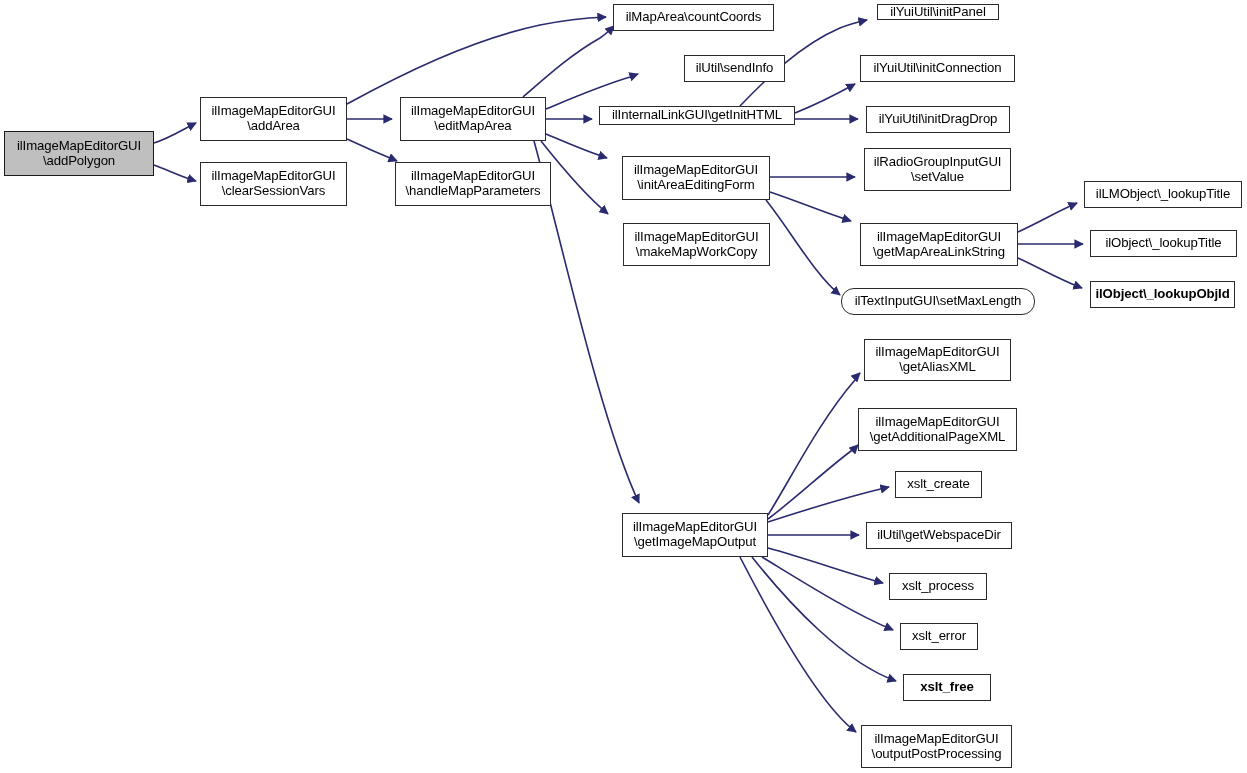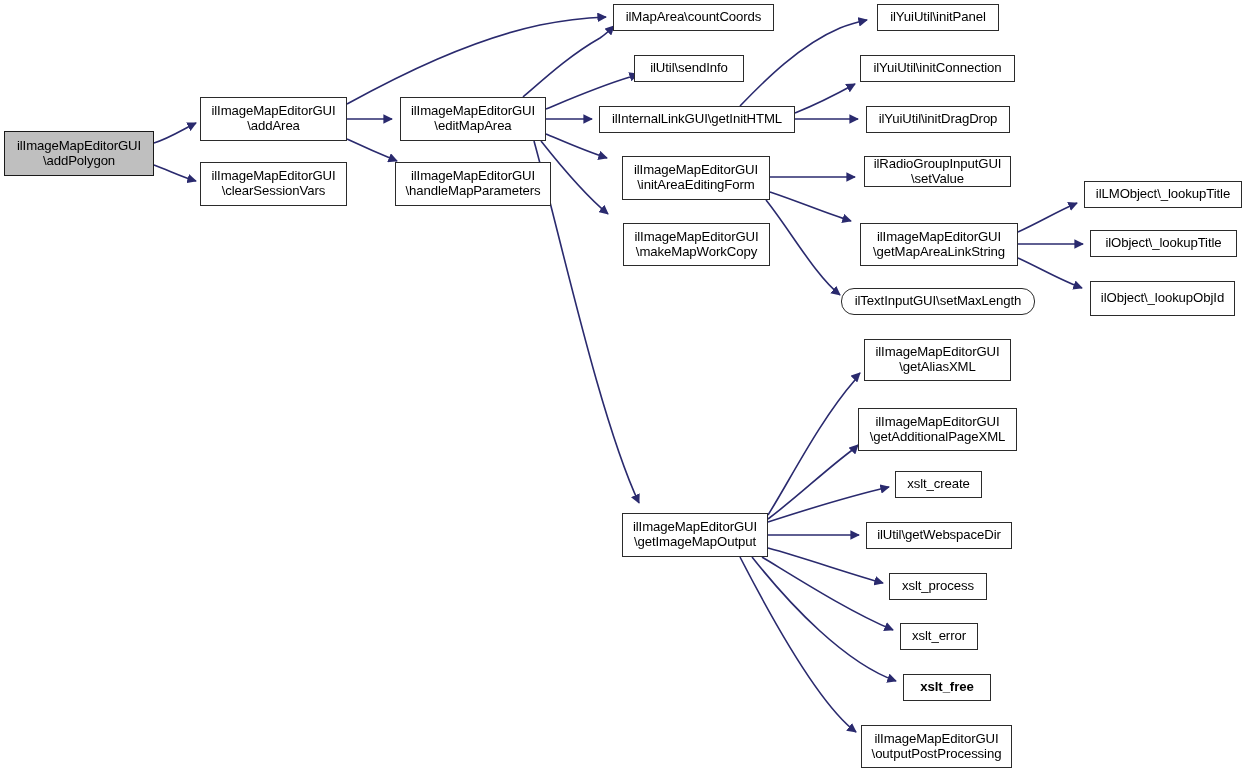--- a/index.html
+++ b/index.html
@@ -92,39 +92,39 @@
 \addPolygon</span></div>
       <div class="node" style="left: 200px; top: 97px; width: 147px; height: 44px;"><span class="label">ilImageMapEditorGUI
 \addArea</span></div>
       <div class="node" style="left: 200px; top: 162px; width: 147px; height: 44px;"><span class="label">ilImageMapEditorGUI
 \clearSessionVars</span></div>
       <div class="node" style="left: 400px; top: 97px; width: 146px; height: 44px;"><span class="label">ilImageMapEditorGUI
 \editMapArea</span></div>
       <div class="node" style="left: 395px; top: 162px; width: 156px; height: 44px;"><span class="label">ilImageMapEditorGUI
 \handleMapParameters</span></div>
       <div class="node" style="left: 613px; top: 4px; width: 161px; height: 27px;"><span class="label">ilMapArea\countCoords</span></div>
-      <div class="node" style="left: 634px; top: 55px; width: 110px; height: 27px;"><span class="label">ilUtil\sendInfo</span></div>
-      <div class="node" style="left: 599px; top: 106px; width: 196px; height: 27px;"><span class="label">ilInternalLinkGUI\getInitHTML</span></div>
+      <div class="node" style="left: 684px; top: 55px; width: 101px; height: 27px;"><span class="label">ilUtil\sendInfo</span></div>
+      <div class="node" style="left: 599px; top: 106px; width: 196px; height: 19px;"><span class="label">ilInternalLinkGUI\getInitHTML</span></div>
       <div class="node" style="left: 622px; top: 156px; width: 148px; height: 44px;"><span class="label">ilImageMapEditorGUI
 \initAreaEditingForm</span></div>
       <div class="node" style="left: 623px; top: 223px; width: 147px; height: 43px;"><span class="label">ilImageMapEditorGUI
 \makeMapWorkCopy</span></div>
       <div class="node" style="left: 622px; top: 513px; width: 146px; height: 44px;"><span class="label">ilImageMapEditorGUI
 \getImageMapOutput</span></div>
-      <div class="node" style="left: 877px; top: 4px; width: 122px; height: 27px;"><span class="label">ilYuiUtil\initPanel</span></div>
+      <div class="node" style="left: 877px; top: 4px; width: 122px; height: 16px;"><span class="label">ilYuiUtil\initPanel</span></div>
       <div class="node" style="left: 860px; top: 55px; width: 155px; height: 27px; justify-content: center;"><span class="label">ilYuiUtil\initConnection</span></div>
       <div class="node" style="left: 866px; top: 106px; width: 144px; height: 27px;"><span class="label">ilYuiUtil\initDragDrop</span></div>
-      <div class="node" style="left: 864px; top: 156px; width: 147px; height: 31px;"><span class="label">ilRadioGroupInputGUI
+      <div class="node" style="left: 864px; top: 148px; width: 147px; height: 43px;"><span class="label">ilRadioGroupInputGUI
 \setValue</span></div>
       <div class="node" style="left: 860px; top: 223px; width: 158px; height: 43px;"><span class="label">ilImageMapEditorGUI
 \getMapAreaLinkString</span></div>
       <div class="node" style="left: 841px; top: 288px; width: 194px; height: 27px; border-radius: 13px;"><span class="label">ilTextInputGUI\setMaxLength</span></div>
       <div class="node" style="left: 1084px; top: 181px; width: 158px; height: 27px;"><span class="label">ilLMObject\_lookupTitle</span></div>
       <div class="node" style="left: 1090px; top: 230px; width: 147px; height: 27px;"><span class="label">ilObject\_lookupTitle</span></div>
-      <div class="node" style="left: 1090px; top: 281px; width: 145px; height: 35px;"><span class="label">ilObject\_lookupObjId</span></div>
+      <div class="node" style="left: 1090px; top: 281px; width: 145px; height: 27px; font-weight: bold;"><span class="label">ilObject\_lookupObjId</span></div>
       <div class="node" style="left: 864px; top: 339px; width: 147px; height: 42px;"><span class="label">ilImageMapEditorGUI
 \getAliasXML</span></div>
       <div class="node" style="left: 858px; top: 408px; width: 159px; height: 43px;"><span class="label">ilImageMapEditorGUI
 \getAdditionalPageXML</span></div>
       <div class="node" style="left: 895px; top: 471px; width: 87px; height: 27px;"><span class="label">xslt_create</span></div>
       <div class="node" style="left: 866px; top: 522px; width: 146px; height: 27px;"><span class="label">ilUtil\getWebspaceDir</span></div>
       <div class="node" style="left: 889px; top: 573px; width: 98px; height: 27px;"><span class="label">xslt_process</span></div>
       <div class="node" style="left: 900px; top: 623px; width: 78px; height: 27px;"><span class="label">xslt_error</span></div>
       <div class="node" style="left: 903px; top: 674px; width: 88px; height: 27px; font-weight: bold;"><span class="label">xslt_free</span></div>
       <div class="node" style="left: 861px; top: 725px; width: 151px; height: 43px;"><span class="label">ilImageMapEditorGUI

